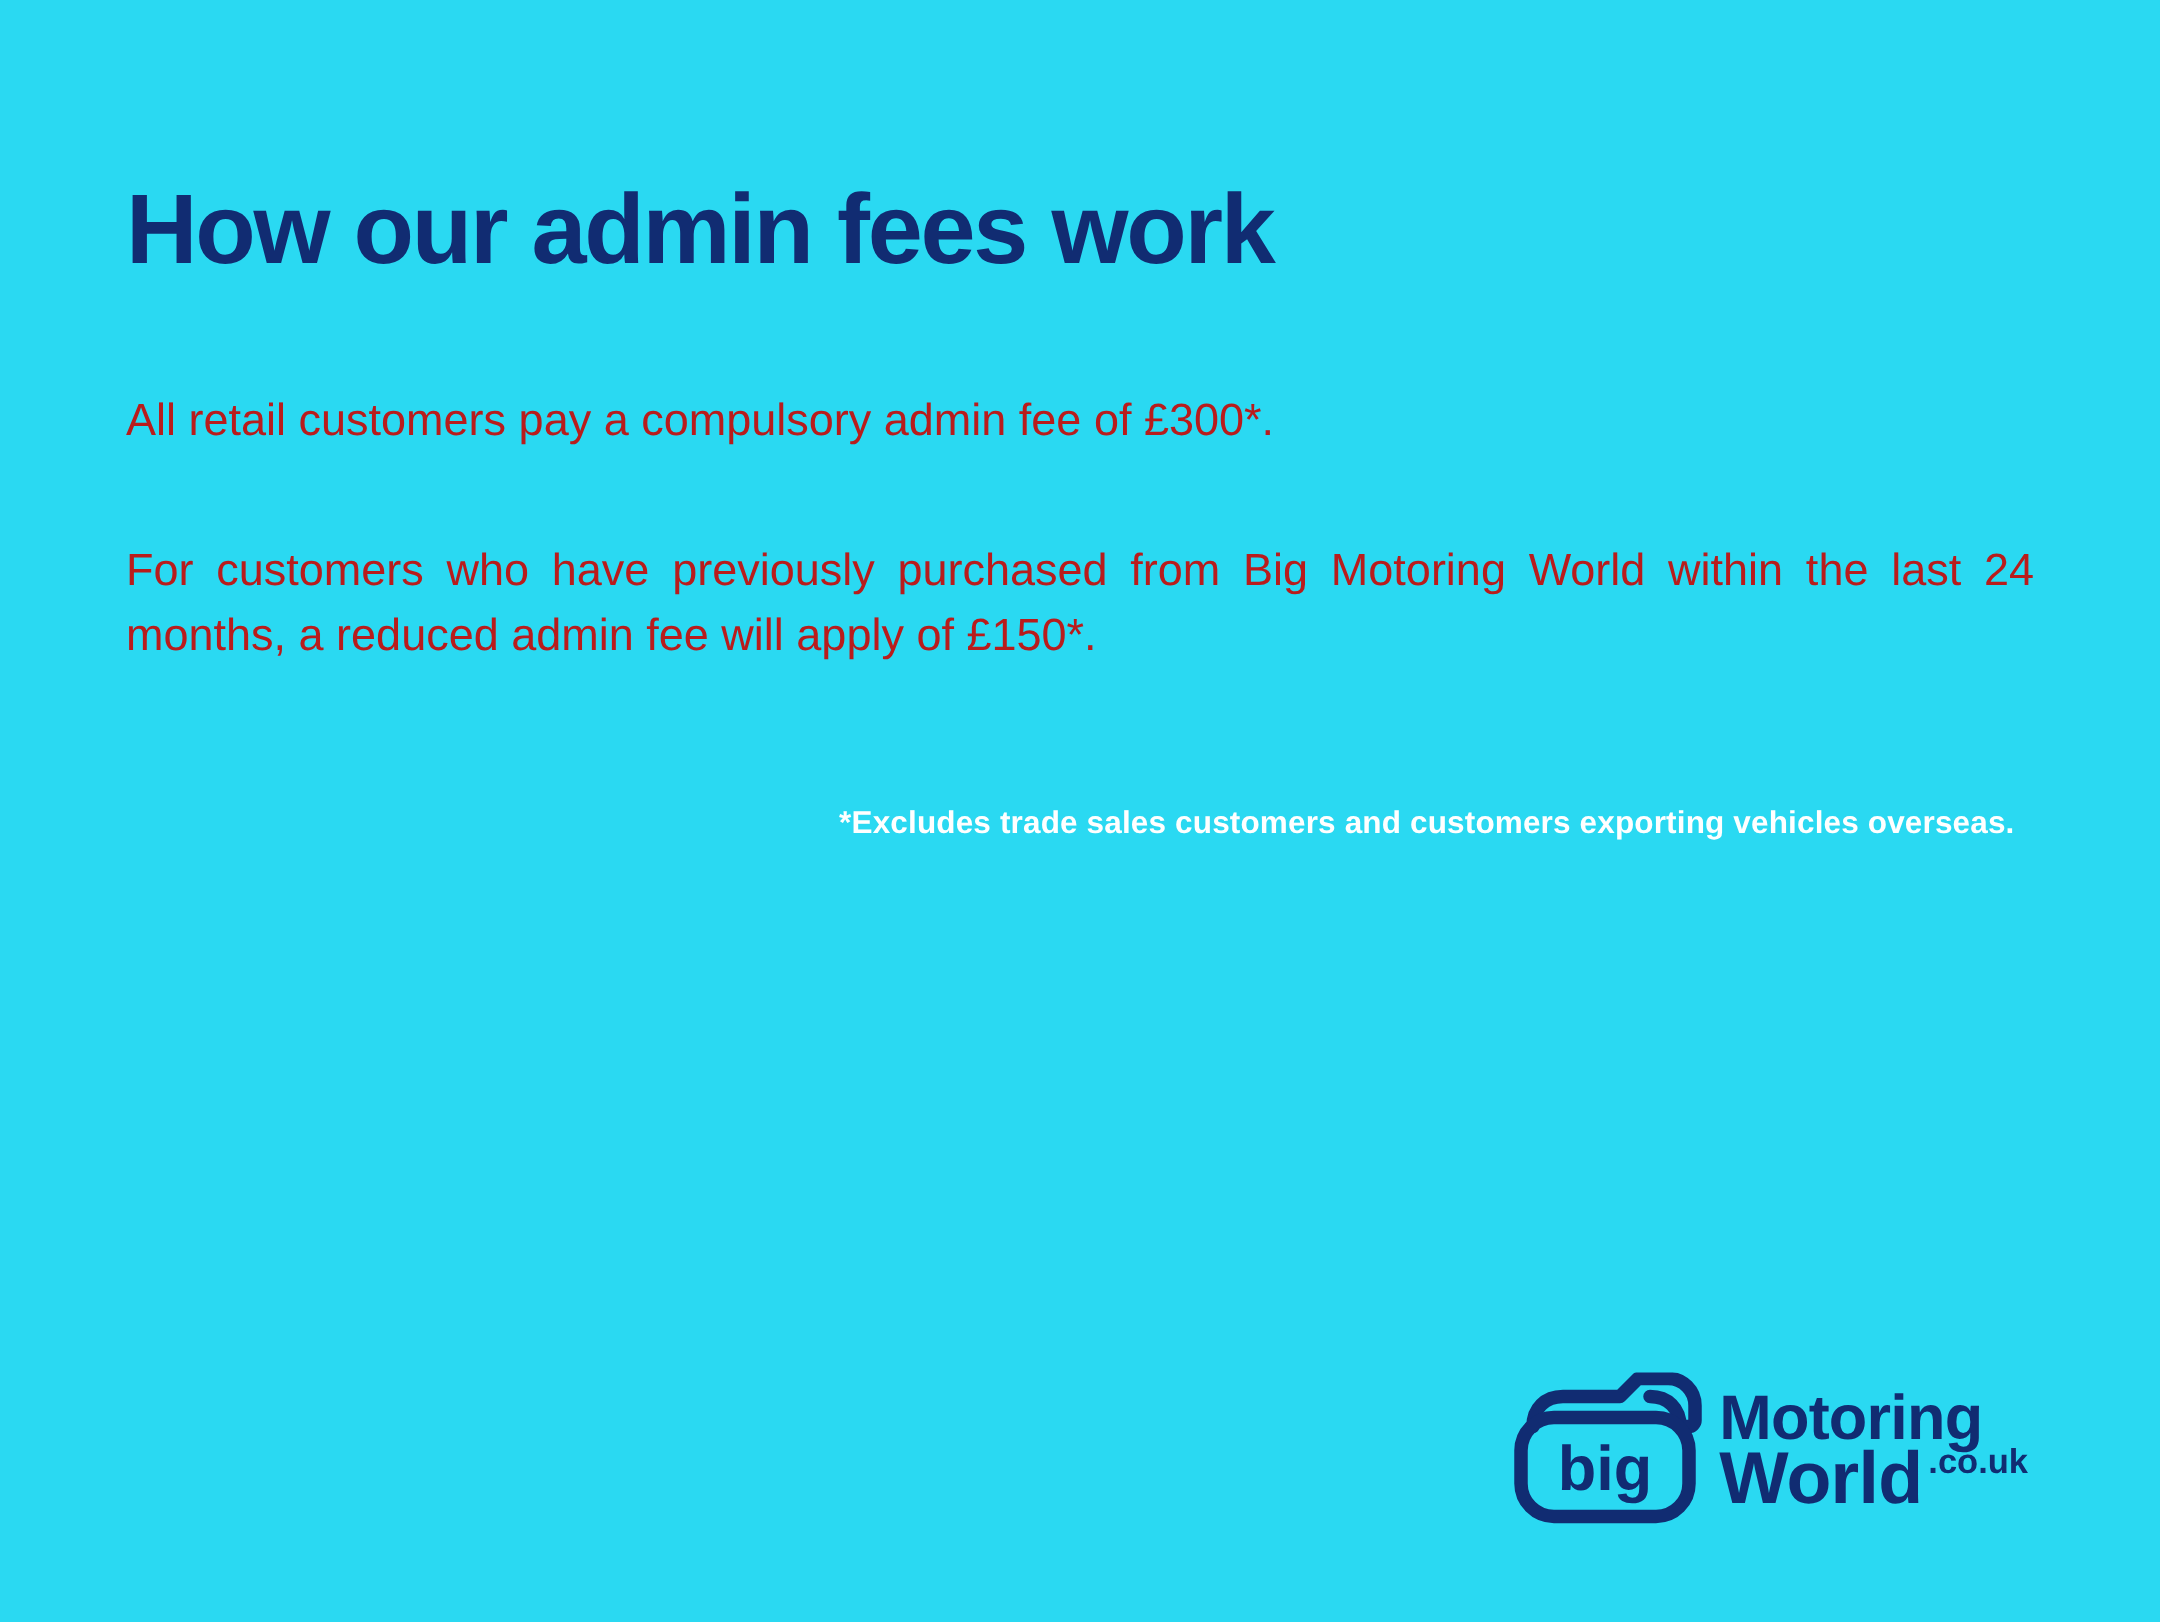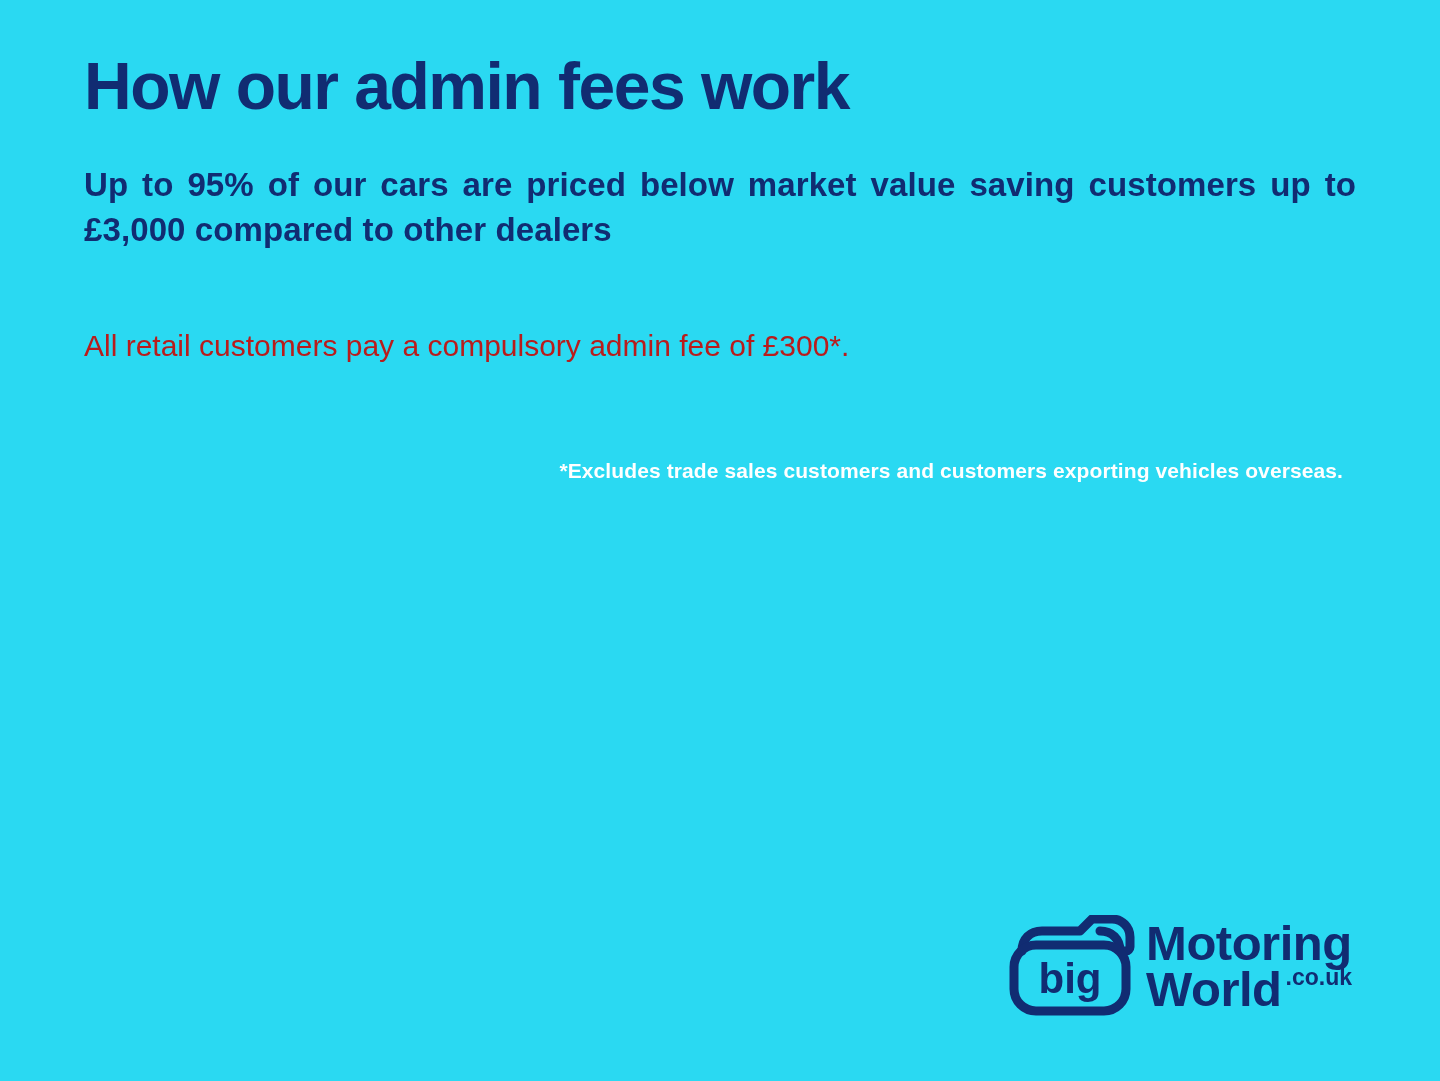--- a/index.html
+++ b/index.html
@@ -20,21 +20,21 @@
     background: #2ad9f2;
     box-sizing: border-box;
     padding: 0 84px;
   }
   .title {
     font-size: 66px;
     font-weight: bold;
     color: #112c72;
     letter-spacing: -1.5px;
     line-height: 1.05;
-    padding-top: 52px;
+    padding-top: 118px;
     margin: 0;
   }
   .subhead {
     margin: 0;
     padding-top: 42px;
     font-size: 33px;
     font-weight: bold;
     color: #112c72;
     line-height: 1.35;
     text-align: justify;
@@ -74,21 +74,21 @@
   }
   .logo-mark {
     display: block;
   }
   .logo-text {
     display: flex;
     flex-direction: column;
     line-height: 0.93;
   }
   .logo-line1 {
-    font-size: 49px;
+    font-size: 42px;
     font-weight: bold;
     color: #112c72;
     letter-spacing: -0.5px;
   }
   .logo-line2 {
     font-size: 49px;
     font-weight: bold;
     color: #112c72;
     letter-spacing: -0.5px;
     display: flex;
@@ -102,24 +102,24 @@
     margin-left: 4px;
   }
 </style>
 </head>
 <body>
 
 <div class="slide">
 
   <h1 class="title">How our admin fees work</h1>
 
-  <p class="subhead">Up to 95% of our cars are priced below market value saving customers up to £3,000 compared to other dealers</p>
 
   <p class="body-block first">All retail customers pay a compulsory admin fee of £300*.</p>
 
+  <p class="body-block">For customers who have previously purchased from Big Motoring World within the last 24 months, a reduced admin fee will apply of £150*.</p>
 
 
   <p class="footnote">*Excludes trade sales customers and customers exporting vehicles overseas.</p>
 
   <div class="logo-wrap">
     <svg class="logo-mark" width="128" height="104" viewBox="0 0 128 104" xmlns="http://www.w3.org/2000/svg">
       <path d="M14 36 C14 24 22 16 34 16 L72 16 L84 4 L104 4 C114 4 122 12 122 22 L122 32
                C122 34 120 36 118 36 L112 36
                C112 24 104 16 92 16" fill="none" stroke="#112c72" stroke-width="9" stroke-linecap="round" stroke-linejoin="round"></path>
       <rect x="6" y="30" width="112" height="66" rx="22" ry="22" fill="none" stroke="#112c72" stroke-width="9"></rect>

